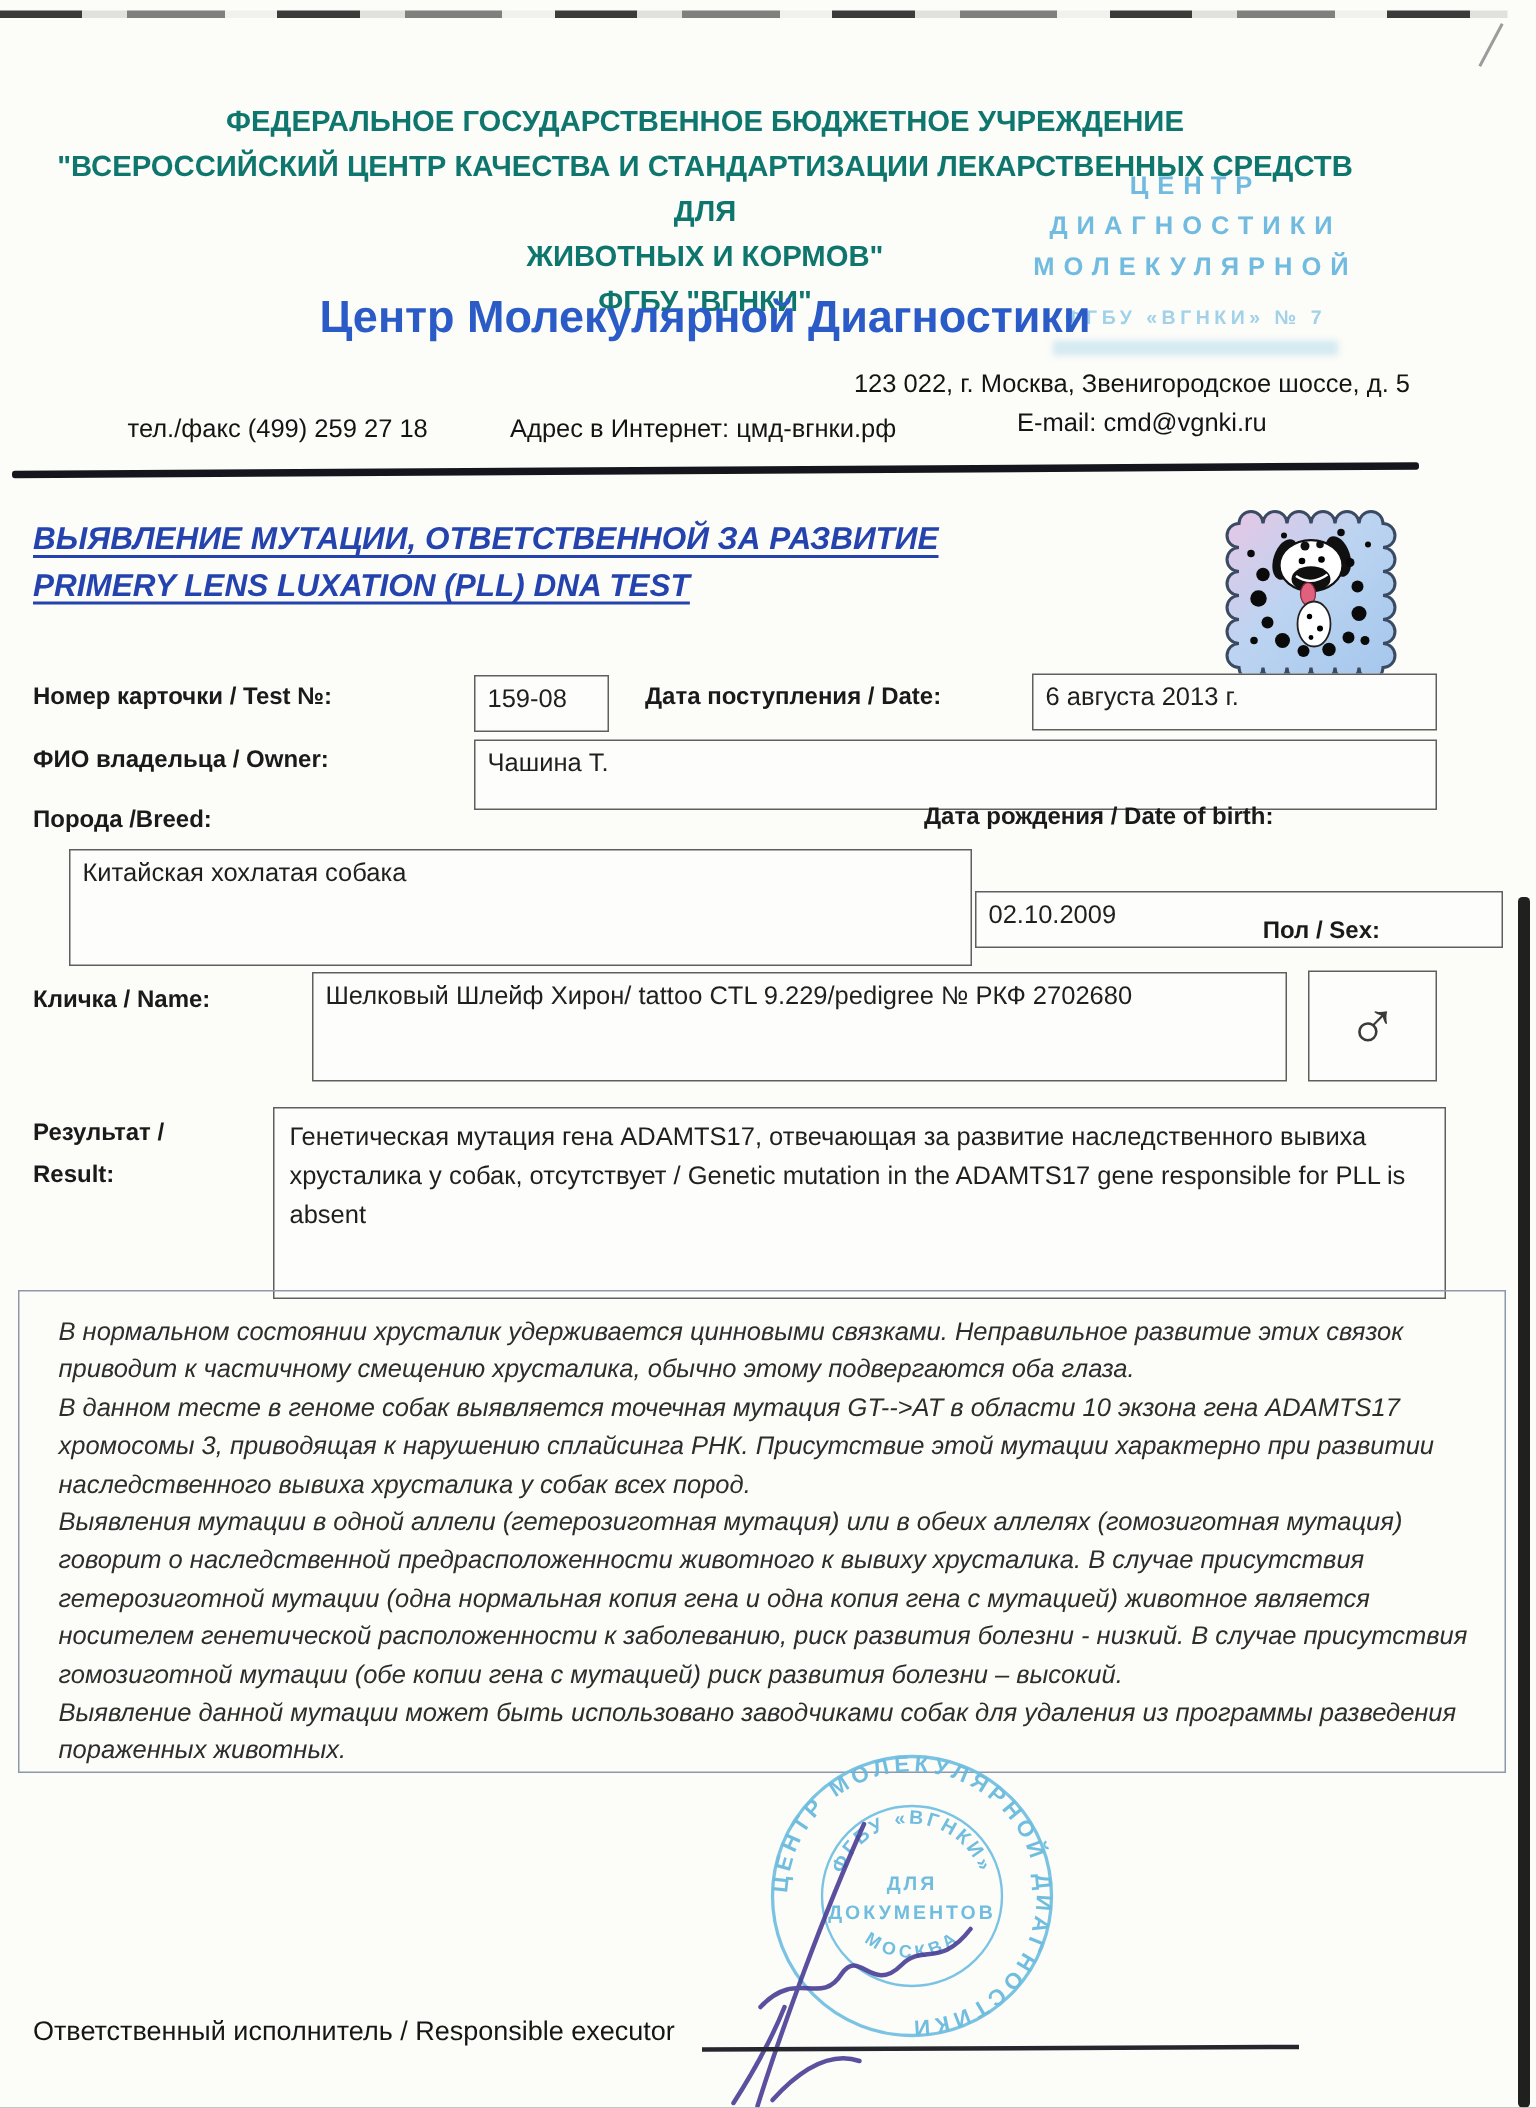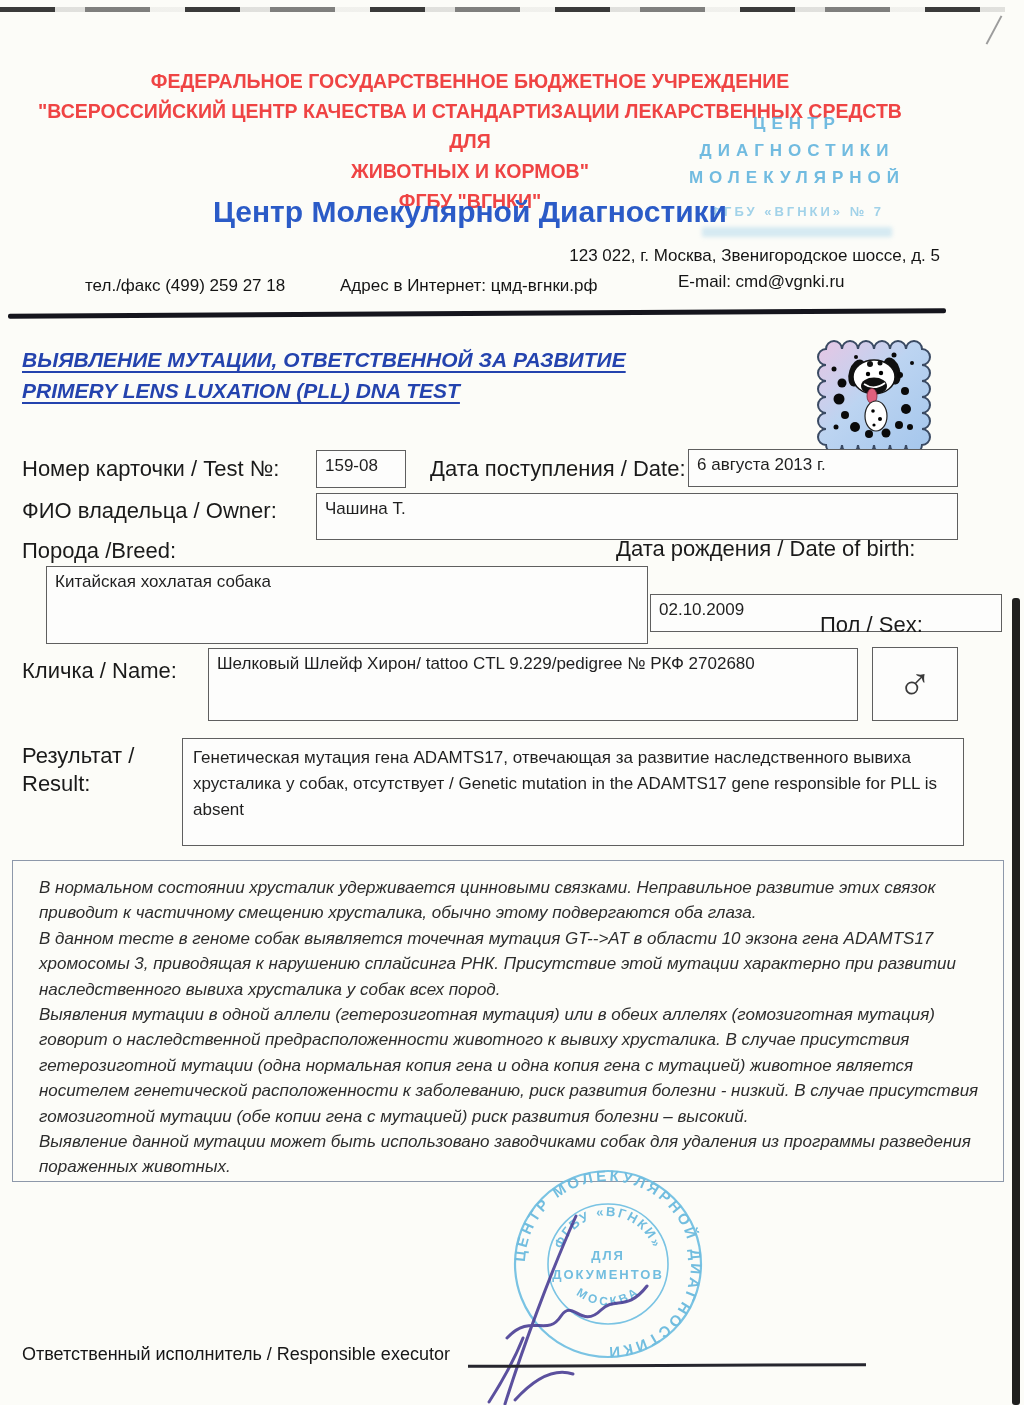--- a/index.html
+++ b/index.html
@@ -6,56 +6,56 @@
   .page{position:relative;width:1024px;height:1405px;background:#fcfcf8;overflow:hidden;
         font-family:"Liberation Sans",sans-serif;color:#1c1c1c;}
   
   .top-edge{position:absolute;top:7px;left:0;width:1005px;height:5px;
     background:repeating-linear-gradient(90deg,rgba(25,25,25,.85) 0 55px,rgba(25,25,25,.12) 55px 85px,
     rgba(25,25,25,.55) 85px 150px,rgba(25,25,25,.05) 150px 185px);}
   .right-edge{position:absolute;top:598px;left:1012px;width:8px;height:807px;background:#20201f;border-radius:3px;}
   .corner-mark{position:absolute;left:993px;top:14px;width:2px;height:32px;background:#9c9c9c;transform:rotate(28deg);}
   
   .org-header{position:absolute;top:66px;left:30px;width:880px;text-align:center;
-    font-weight:bold;font-size:19.5px;line-height:30px;color:#ef4444;}
+    font-weight:bold;font-size:19.5px;line-height:30px;color:#0f766e;}
   .header-stamp{position:absolute;left:642px;top:110px;width:310px;text-align:center;
     color:rgba(82,172,218,.82);font-weight:bold;}
   .header-stamp .hs{font-size:17px;line-height:27px;letter-spacing:6px;}
   .header-stamp .hs4{font-size:13px;letter-spacing:3px;opacity:.65;margin-top:13px;}
   .header-stamp .smudge{height:10px;width:190px;margin:8px auto 0;background:rgba(110,185,225,.28);filter:blur(2px);}
   .center-name{position:absolute;top:195px;left:30px;width:880px;text-align:center;
     font-size:30px;font-weight:bold;color:#2b5bc7;}
   .address{position:absolute;top:246px;left:60px;width:880px;text-align:right;font-size:17px;color:#141414;}
   .contacts{position:absolute;top:274px;left:0;width:1024px;height:24px;font-size:17px;color:#141414;}
   .phone{position:absolute;left:85px;top:2px;}
   .web{position:absolute;left:340px;top:2px;}
   .email{position:absolute;left:678px;top:-2px;text-align:right;}
   .divider{position:absolute;top:311px;left:8px;width:938px;height:5px;background:#15151d;
     transform:rotate(-0.35deg);border-radius:2px;}
   
   .report-title{position:absolute;top:344px;left:22px;font-size:21px;font-weight:bold;font-style:italic;
     color:#2443ae;line-height:31px;}
   .report-title div{text-decoration:underline;text-underline-offset:4px;text-decoration-thickness:1.5px;}
   .logo{position:absolute;left:812px;top:339px;width:124px;height:118px;}
   
-  .lbl{position:absolute;font-weight:normal;font-size:22px;color:#1a1a1a;white-space:nowrap;}
+  .lbl{position:absolute;font-weight:bold;font-size:16px;color:#1a1a1a;white-space:nowrap;}
   .box{position:absolute;border:1.6px solid #5f5f5f;background:#fdfdfc;font-size:17px;color:#1f1f1f;
     padding:5px 8px;box-sizing:border-box;overflow:hidden;margin-left:32px;}
   .lbl-test{left:22px;top:456px;}       .box-test{left:284px;top:450px;width:90px;height:38px;}
   .lbl-date{left:430px;top:456px;}      .box-date{left:656px;top:449px;width:270px;height:38px;}
   .lbl-owner{left:22px;top:498px;}      .box-owner{left:284px;top:493px;width:642px;height:47px;}
   .lbl-breed{left:22px;top:538px;}      .lbl-dob{left:616px;top:536px;}
   .box-breed{left:14px;top:566px;width:602px;height:78px;}
   .box-dob{left:618px;top:594px;width:352px;height:38px;}
   .lbl-sex{left:820px;top:612px;width:100px;text-align:right;}
   .lbl-name{left:22px;top:658px;}       .box-name{left:176px;top:648px;width:650px;height:73px;}
   .box-sex{left:840px;top:647px;width:86px;height:74px;display:flex;align-items:center;justify-content:center;
     font-family:"DejaVu Sans",sans-serif;font-size:46px;font-weight:300;color:#3a3a3a;}
   .lbl-result{left:22px;top:742px;line-height:28px;}
-  .box-result{left:150px;top:738px;width:782px;height:108px;line-height:26px;padding:6px 10px;}
+  .box-result{left:150px;top:738px;width:782px;height:128px;line-height:26px;padding:6px 10px;}
   
   .explanation{position:absolute;left:12px;top:860px;width:992px;height:322px;border:1.4px solid #8d98aa;
     box-sizing:border-box;padding:14px 24px 0 26px;font-style:italic;font-size:17px;line-height:25.4px;color:#2d2d2d;}
   .explanation p{margin:0;}
   
   .round-stamp{position:absolute;left:508px;top:1162px;width:200px;height:205px;opacity:.92;}
   .signature{position:absolute;left:455px;top:1188px;width:235px;height:217px;}
   .executor{position:absolute;left:22px;top:1344px;font-size:18px;color:#161616;}
   .sig-line{position:absolute;left:468px;top:1364px;width:398px;height:2.6px;background:#26262e;
     transform:rotate(-0.25deg);}

